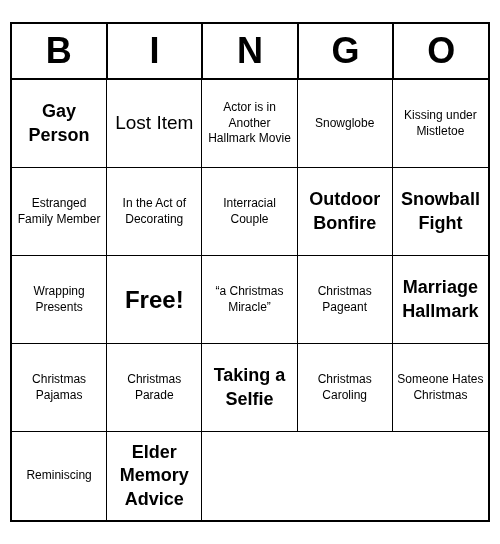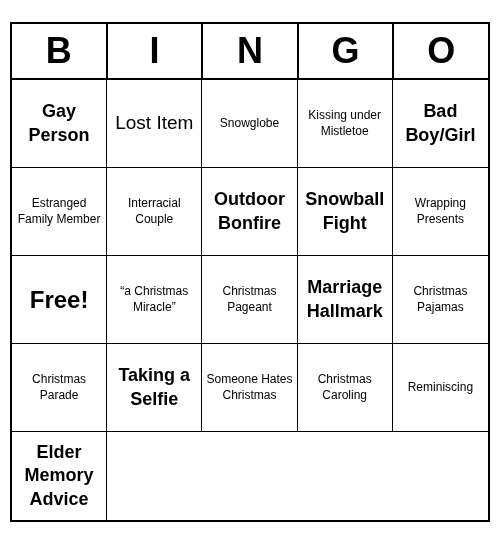--- a/index.html
+++ b/index.html
@@ -74,33 +74,34 @@
   <div class="bingo-header">
   <div class="bingo-header-cell">B</div>
       <div class="bingo-header-cell">I</div>
       <div class="bingo-header-cell">N</div>
       <div class="bingo-header-cell">G</div>
       <div class="bingo-header-cell">O</div>
     </div>
   <div class="bingo-grid">
   <div class="bingo-cell medium-text">Gay Person</div>
       <div class="bingo-cell large-text">Lost Item</div>
+      <div class="bingo-cell">Actor is in Another Hallmark Movie</div>
       <div class="bingo-cell">Snowglobe</div>
       <div class="bingo-cell">Kissing under Mistletoe</div>
-      <div class="bingo-cell medium-text">Bad Boy/Girl</div>
       <div class="bingo-cell">Estranged Family Member</div>
+      <div class="bingo-cell">In the Act of Decorating</div>
       <div class="bingo-cell">Interracial Couple</div>
       <div class="bingo-cell medium-text">Outdoor Bonfire</div>
       <div class="bingo-cell medium-text">Snowball Fight</div>
       <div class="bingo-cell">Wrapping Presents</div>
       <div class="bingo-cell free">Free!</div>
       <div class="bingo-cell">“a Christmas Miracle”</div>
       <div class="bingo-cell">Christmas Pageant</div>
       <div class="bingo-cell medium-text">Marriage Hallmark</div>
       <div class="bingo-cell">Christmas Pajamas</div>
       <div class="bingo-cell">Christmas Parade</div>
       <div class="bingo-cell medium-text">Taking a Selfie</div>
+      <div class="bingo-cell">Christmas Caroling</div>
       <div class="bingo-cell">Someone Hates Christmas</div>
-      <div class="bingo-cell">Christmas Caroling</div>
       <div class="bingo-cell">Reminiscing</div>
       <div class="bingo-cell medium-text">Elder Memory Advice</div>
     </div>
 </div>
 
 </body></html>

